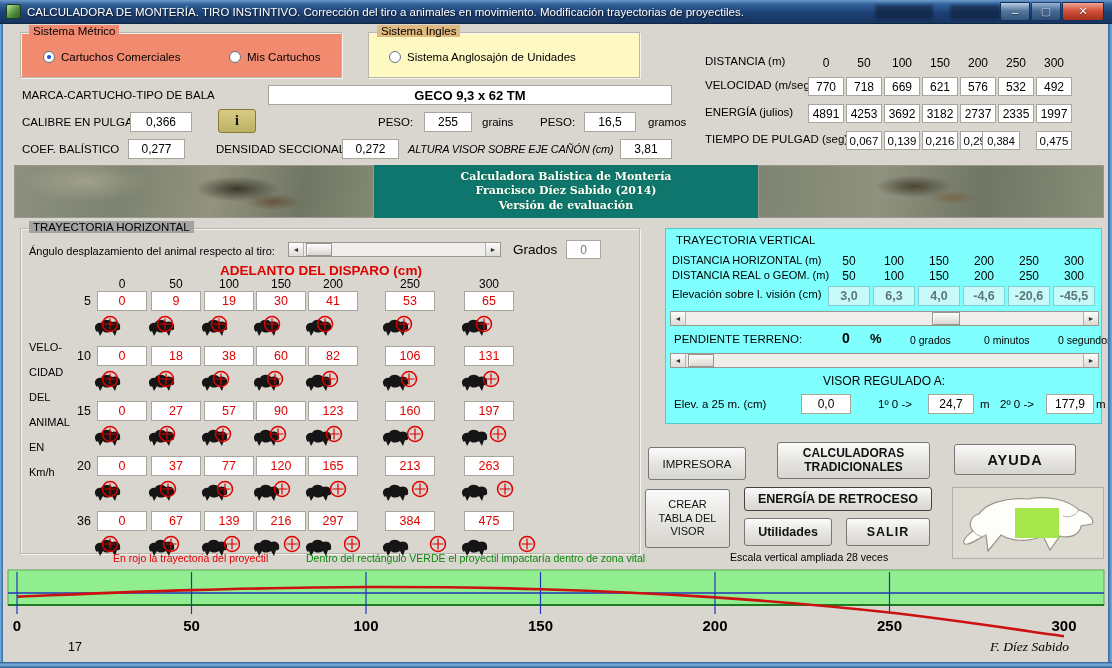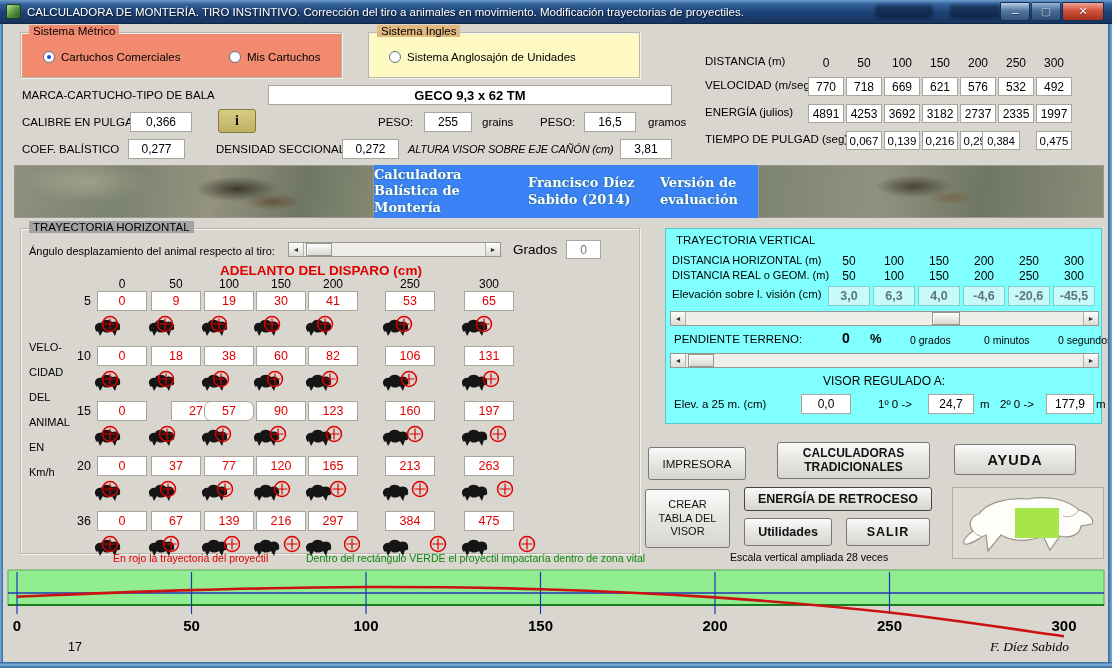--- a/index.html
+++ b/index.html
@@ -56,23 +56,23 @@
     background:
       radial-gradient(60px 18px at 62% 45%, rgba(45,42,30,.85), rgba(45,42,30,0) 70%),
       radial-gradient(40px 12px at 72% 70%, rgba(90,55,30,.6), rgba(90,55,30,0) 70%),
       radial-gradient(90px 30px at 20% 30%, rgba(190,185,160,.5), rgba(0,0,0,0) 70%),
       linear-gradient(100deg,#8d907e,#7c8370 30%,#93937f 55%,#6f7663 80%,#838972);}
   .photo.right-photo{
     background:
       radial-gradient(55px 16px at 45% 40%, rgba(60,50,35,.8), rgba(60,50,35,0) 70%),
       radial-gradient(35px 10px at 56% 62%, rgba(120,85,50,.55), rgba(0,0,0,0) 70%),
       linear-gradient(95deg,#7d8470,#8f927f 35%,#6f7663 65%,#888d78);}
-  .banner{position:absolute;left:374px;top:165px;width:384px;height:53px;background:#3b82f6;
-    display:flex;align-items:center;justify-content:center;
-    font-family:"DejaVu Serif",serif;font-weight:bold;color:#fff;font-size:13px;line-height:1.28;
+  .banner{position:absolute;left:374px;top:165px;width:384px;height:53px;background:#0f766e;
+    display:flex;flex-direction:column;align-items:center;justify-content:center;
+    font-family:"DejaVu Serif",serif;font-weight:bold;color:#fff;font-size:11px;line-height:1.28;
     text-shadow:0 0 2px rgba(0,90,0,.55);}
   .cyan-panel{position:absolute;left:665px;top:228px;width:437px;height:196px;background:#80ffff;
     border:1px solid #58c8c8;}
   .legend-red{position:absolute;color:#e00000;font-size:10.5px;}
   .legend-green{position:absolute;color:#0a8a0a;font-size:10.5px;}
   .chart-tick{position:absolute;transform:translateX(-50%);font-size:15px;font-weight:bold;}
   .val-red{color:#e00000;}
   .sig{position:absolute;font-family:"Liberation Serif",serif;font-style:italic;font-size:13.5px;}
 </style>
 </head>
@@ -346,31 +346,31 @@
       <div class="fld val-red" style="position: absolute; left: 76px; top: 172px; width: 50px; height: 20px; font-size: 12.5px;">0</div>
       <div style="position: absolute; left: 72px; top: 195px; width: 86px; height: 26px;">
         <span style="position:absolute;left:0;top:3px"><svg width="30" height="22" viewBox="0 0 30 22">
             <path d="M3 14 C0 9 4 5 8 6 C10 2 16 2 19 5 C24 3 28 7 27 10 C28 12 26 14 24 13 L22 19 L19 14 C15 16 12 16 10 14 L7 19 L5 14 C4 15 3 15 3 14 Z" fill="#151515"></path>
           </svg></span>
         <span style="position:absolute;left:7px;top:0"><svg width="20" height="20" viewBox="0 0 20 20">
             <circle cx="10" cy="10" r="7.5" fill="none" stroke="#e00000" stroke-width="1.5"></circle>
             <path d="M10 4.5 V15.5 M4.5 10 H15.5" stroke="#e00000" stroke-width="1.2"></path>
           </svg></span>
       </div>
-      <div class="fld val-red" style="position: absolute; left: 130px; top: 172px; width: 50px; height: 20px; font-size: 12.5px; margin-left: 20px;">27</div>
+      <div class="fld val-red" style="position: absolute; left: 130px; top: 172px; width: 50px; height: 20px; font-size: 12.5px;">27</div>
       <div style="position: absolute; left: 126px; top: 195px; width: 86px; height: 26px;">
         <span style="position:absolute;left:0;top:3px"><svg width="30" height="22" viewBox="0 0 30 22">
             <path d="M3 14 C0 9 4 5 8 6 C10 2 16 2 19 5 C24 3 28 7 27 10 C28 12 26 14 24 13 L22 19 L19 14 C15 16 12 16 10 14 L7 19 L5 14 C4 15 3 15 3 14 Z" fill="#151515"></path>
           </svg></span>
         <span style="position:absolute;left:10px;top:0"><svg width="20" height="20" viewBox="0 0 20 20">
             <circle cx="10" cy="10" r="7.5" fill="none" stroke="#e00000" stroke-width="1.5"></circle>
             <path d="M10 4.5 V15.5 M4.5 10 H15.5" stroke="#e00000" stroke-width="1.2"></path>
           </svg></span>
       </div>
-      <div class="fld val-red" style="position: absolute; left: 183px; top: 172px; width: 50px; height: 20px; font-size: 12.5px; border-radius: 7px;">57</div>
+      <div class="fld val-red" style="position: absolute; left: 183px; top: 172px; width: 50px; height: 20px; font-size: 12.5px;">57</div>
       <div style="position: absolute; left: 179px; top: 195px; width: 86px; height: 26px;">
         <span style="position:absolute;left:0;top:3px"><svg width="30" height="22" viewBox="0 0 30 22">
             <path d="M3 14 C0 9 4 5 8 6 C10 2 16 2 19 5 C24 3 28 7 27 10 C28 12 26 14 24 13 L22 19 L19 14 C15 16 12 16 10 14 L7 19 L5 14 C4 15 3 15 3 14 Z" fill="#151515"></path>
           </svg></span>
         <span style="position:absolute;left:13px;top:0"><svg width="20" height="20" viewBox="0 0 20 20">
             <circle cx="10" cy="10" r="7.5" fill="none" stroke="#e00000" stroke-width="1.5"></circle>
             <path d="M10 4.5 V15.5 M4.5 10 H15.5" stroke="#e00000" stroke-width="1.2"></path>
           </svg></span>
       </div>
       <div class="fld val-red" style="position: absolute; left: 235px; top: 172px; width: 50px; height: 20px; font-size: 12.5px;">90</div>

